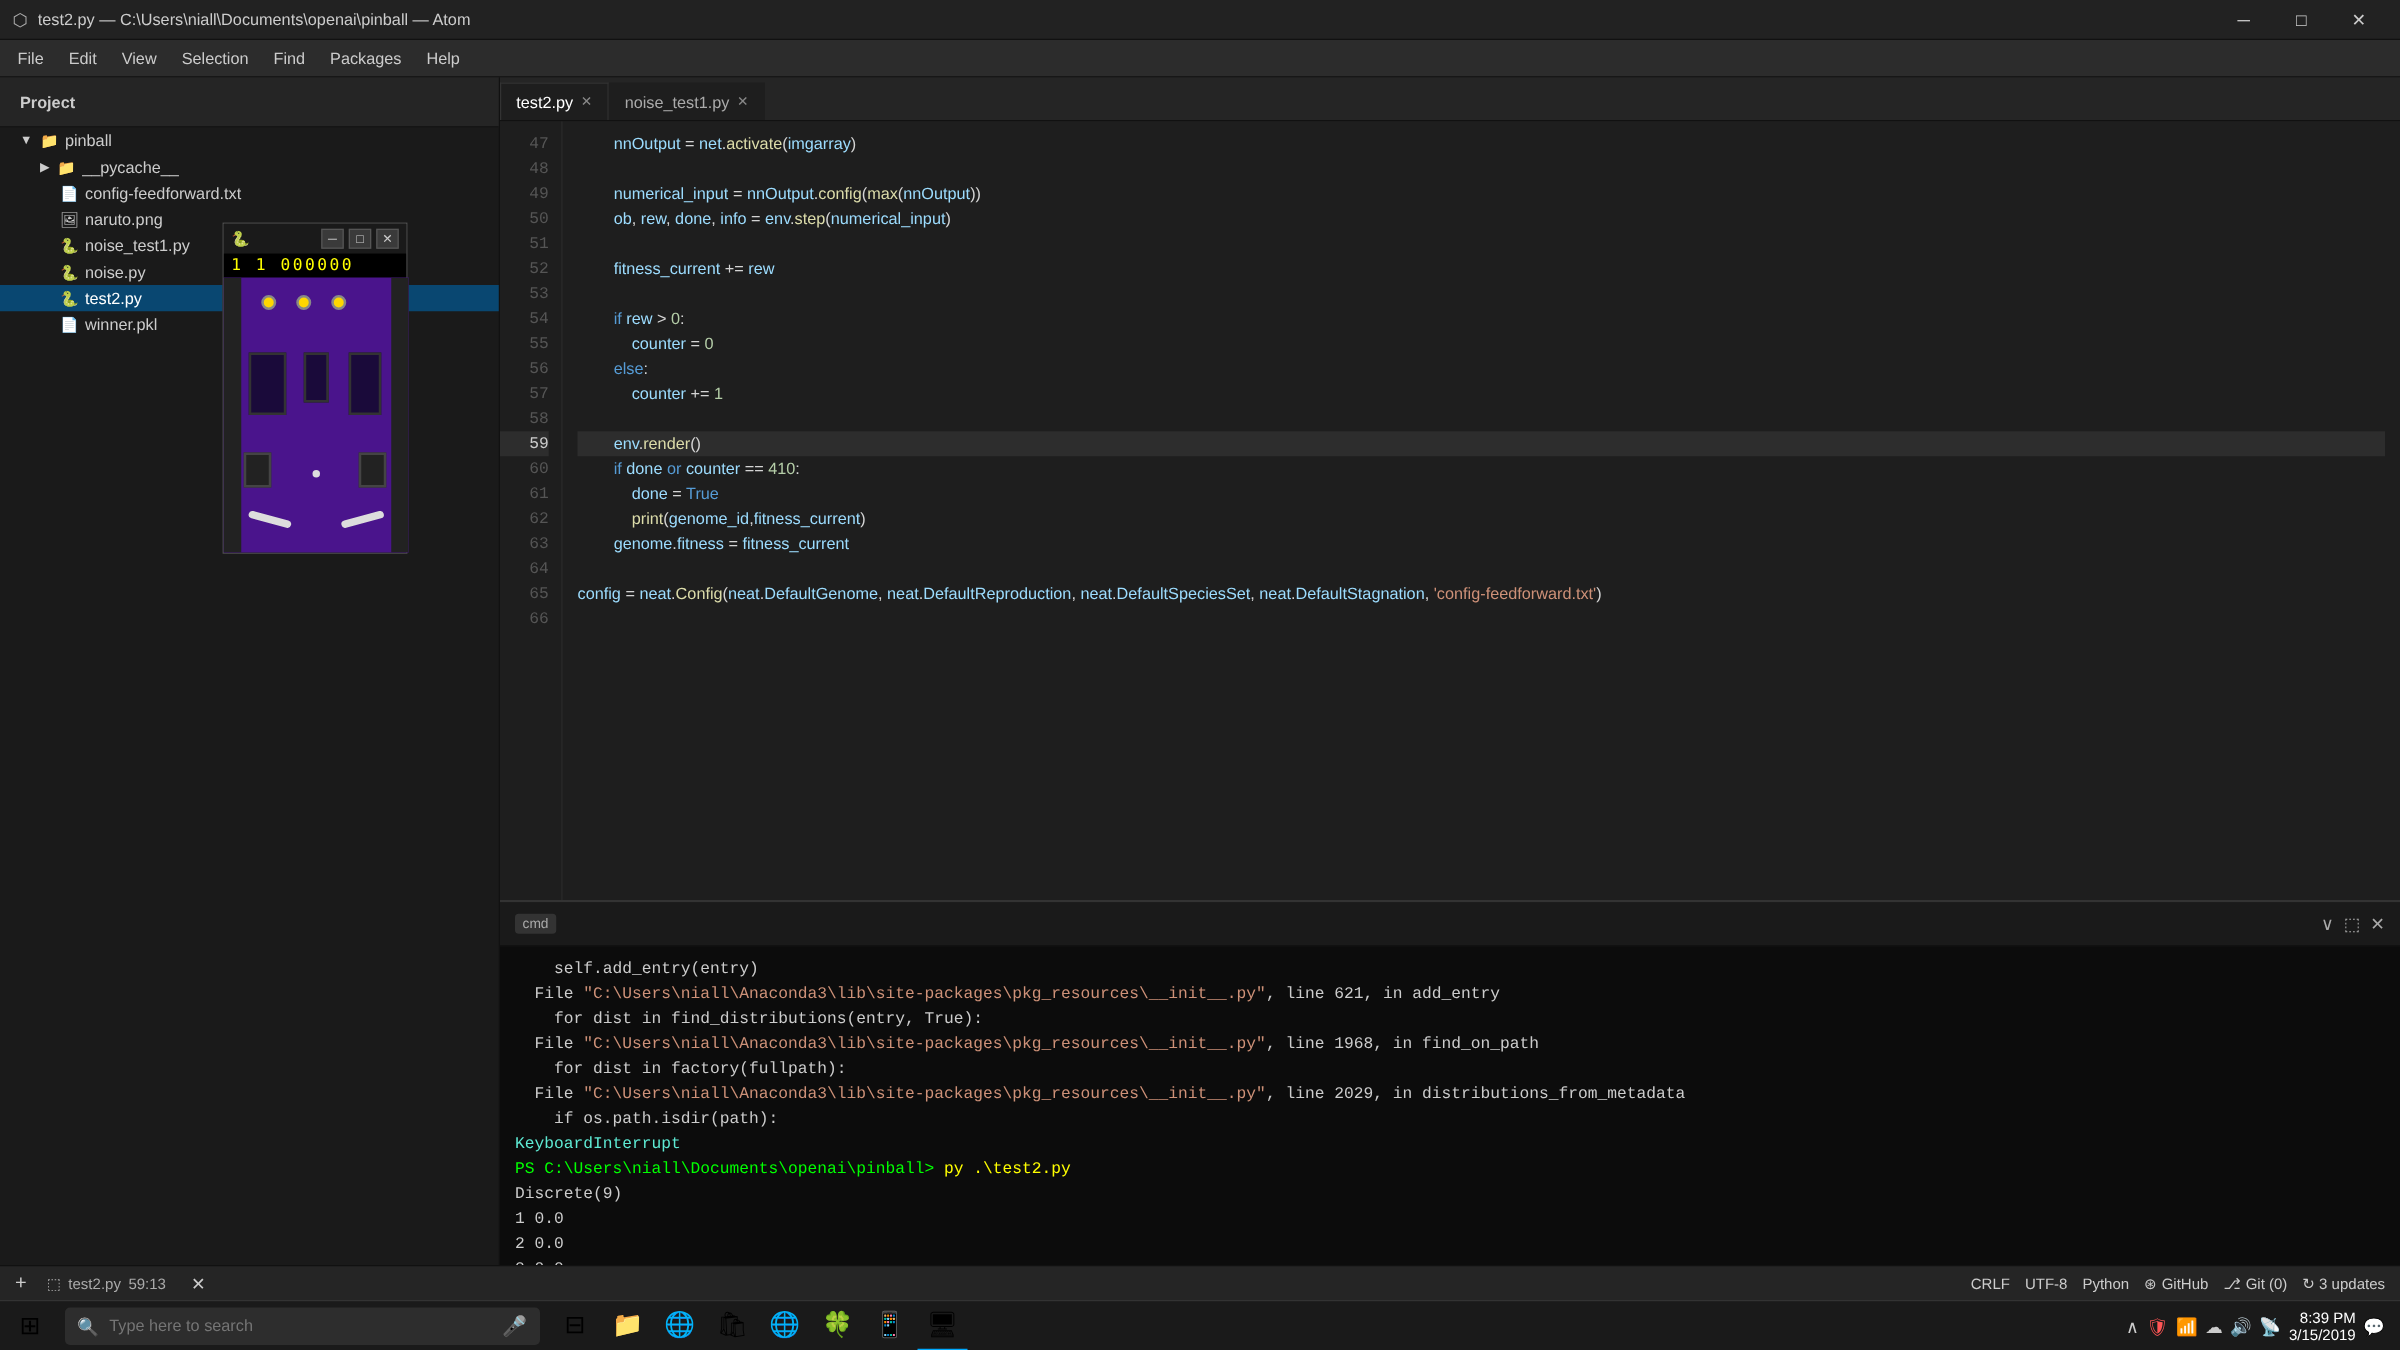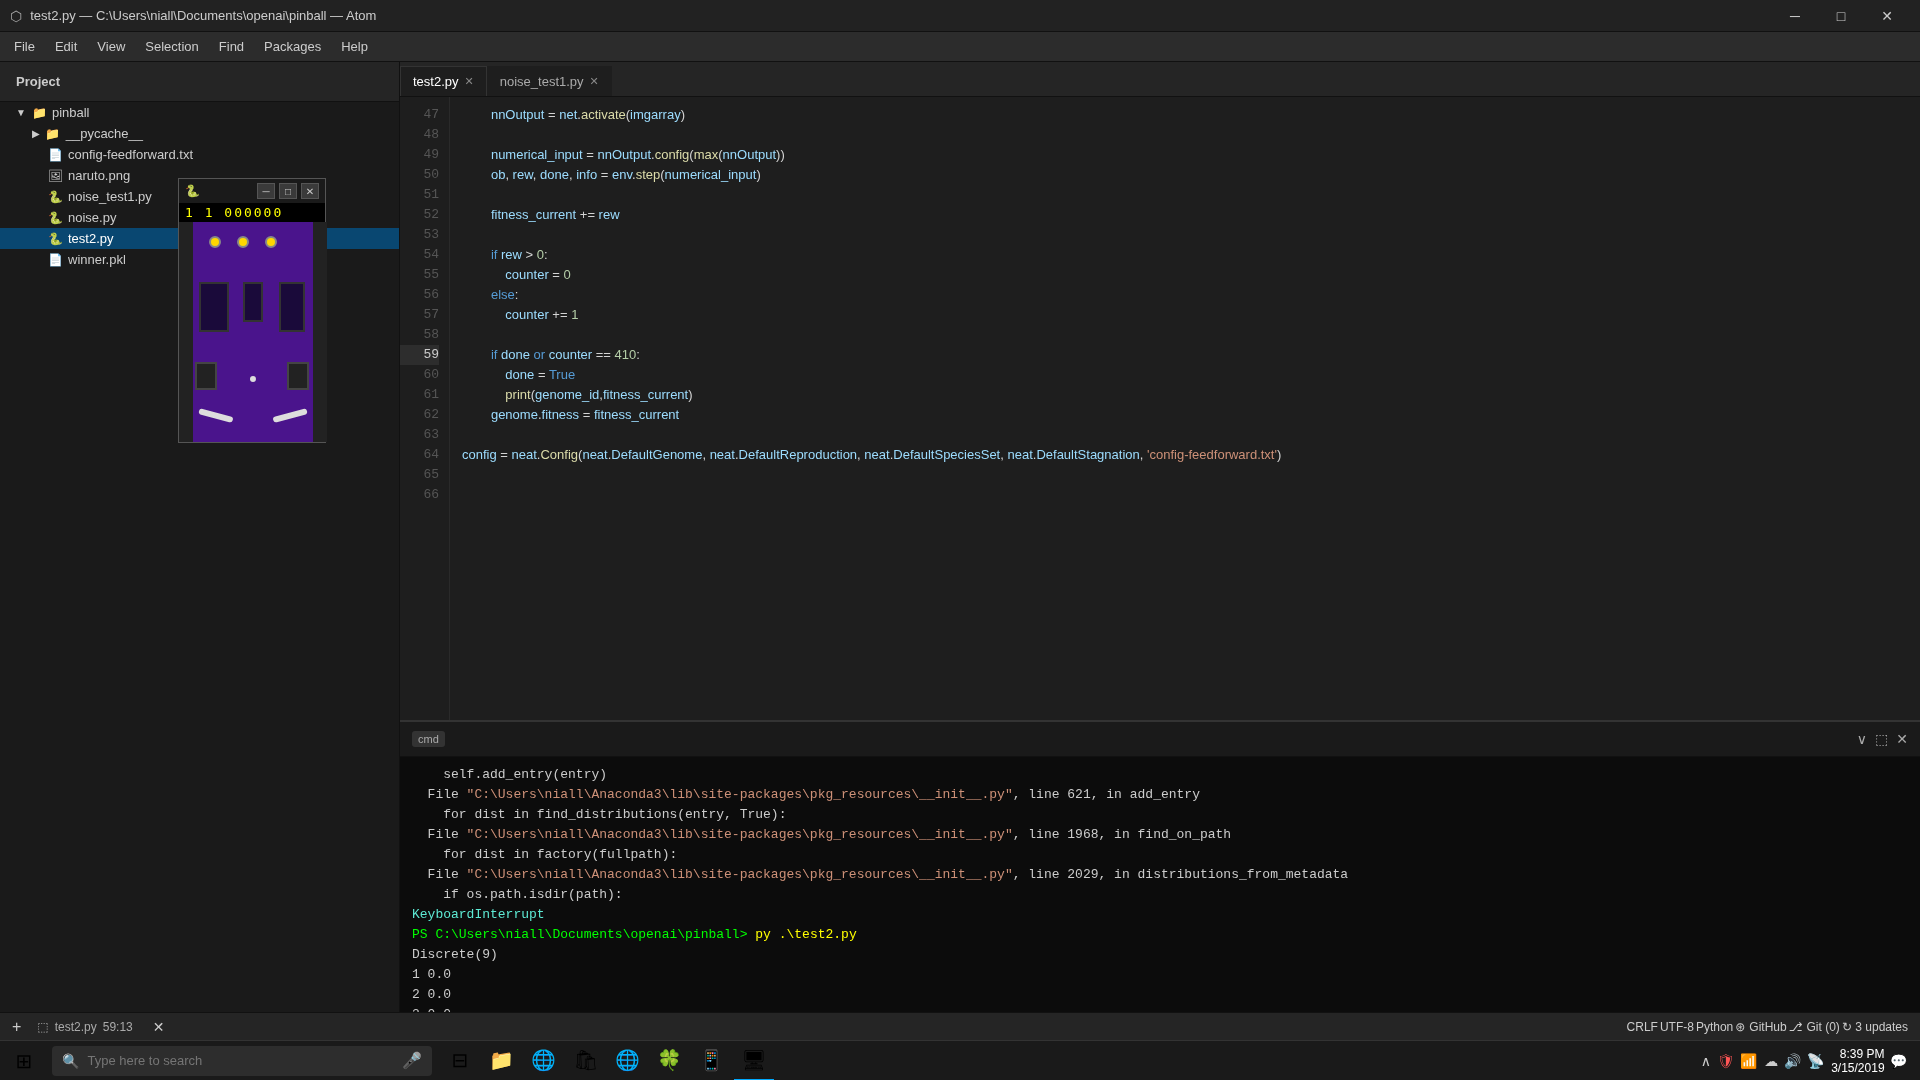--- a/index.html
+++ b/index.html
@@ -481,20 +481,21 @@
         <span class="code-line">        <span class="var">numerical_input</span> <span class="op">=</span> <span class="var">nnOutput</span>.<span class="fn">config</span>(<span class="fn">max</span>(<span class="var">nnOutput</span>))</span>
         <span class="code-line">        <span class="var">ob</span>, <span class="var">rew</span>, <span class="var">done</span>, <span class="var">info</span> <span class="op">=</span> <span class="var">env</span>.<span class="fn">step</span>(<span class="var">numerical_input</span>)</span>
         <span class="code-line"> </span>
         <span class="code-line">        <span class="var">fitness_current</span> <span class="op">+=</span> <span class="var">rew</span></span>
         <span class="code-line"> </span>
         <span class="code-line">        <span class="kw">if</span> <span class="var">rew</span> <span class="op">&gt;</span> <span class="num">0</span>:</span>
         <span class="code-line">            <span class="var">counter</span> <span class="op">=</span> <span class="num">0</span></span>
         <span class="code-line">        <span class="kw">else</span>:</span>
         <span class="code-line">            <span class="var">counter</span> <span class="op">+=</span> <span class="num">1</span></span>
         <span class="code-line"> </span>
+        <span class="code-line highlighted" style="background:#2d2d2d;display:block;">        <span class="var">env</span>.<span class="fn">render</span>()</span>
         <span class="code-line">        <span class="kw">if</span> <span class="var">done</span> <span class="kw">or</span> <span class="var">counter</span> <span class="op">==</span> <span class="num">410</span>:</span>
         <span class="code-line">            <span class="var">done</span> <span class="op">=</span> <span class="kw">True</span></span>
         <span class="code-line">            <span class="fn">print</span>(<span class="var">genome_id</span>,<span class="var">fitness_current</span>)</span>
         <span class="code-line">        <span class="var">genome</span>.<span class="var">fitness</span> <span class="op">=</span> <span class="var">fitness_current</span></span>
         <span class="code-line"> </span>
         <span class="code-line"><span class="var">config</span> <span class="op">=</span> <span class="var">neat</span>.<span class="fn">Config</span>(<span class="var">neat</span>.<span class="var">DefaultGenome</span>, <span class="var">neat</span>.<span class="var">DefaultReproduction</span>, <span class="var">neat</span>.<span class="var">DefaultSpeciesSet</span>, <span class="var">neat</span>.<span class="var">DefaultStagnation</span>, <span class="str">'config-feedforward.txt'</span>)</span>
         <span class="code-line"> </span>
       </div>
     </div>
 
@@ -529,21 +530,21 @@
 
 <div class="bottom-tabs">
   <button style="background:transparent;border:none;color:#ccc;font-size:16px;cursor:pointer;">+</button>
   <div class="bottom-tab">
     <span>⬚</span>
     <span>test2.py</span>
     <span>59:13</span>
   </div>
   <button style="background:transparent;border:none;color:#ccc;font-size:14px;cursor:pointer;margin-left:4px;">✕</button>
 
-  <div style="margin-left:auto;display:flex;align-items:center;gap:2px;">
+  <div style="margin-left:auto;display:flex;align-items:center;gap:12px;">
     <span style="color:#ccc;font-size:12px;">CRLF</span>
     <span style="color:#ccc;font-size:12px;">UTF-8</span>
     <span style="color:#ccc;font-size:12px;">Python</span>
     <span style="color:#ccc;font-size:12px;display:flex;align-items:center;gap:4px;">
       <span>⊛</span>
       <span>GitHub</span>
     </span>
     <span style="color:#ccc;font-size:12px;display:flex;align-items:center;gap:4px;">
       <span>⎇</span>
       <span>Git (0)</span>

